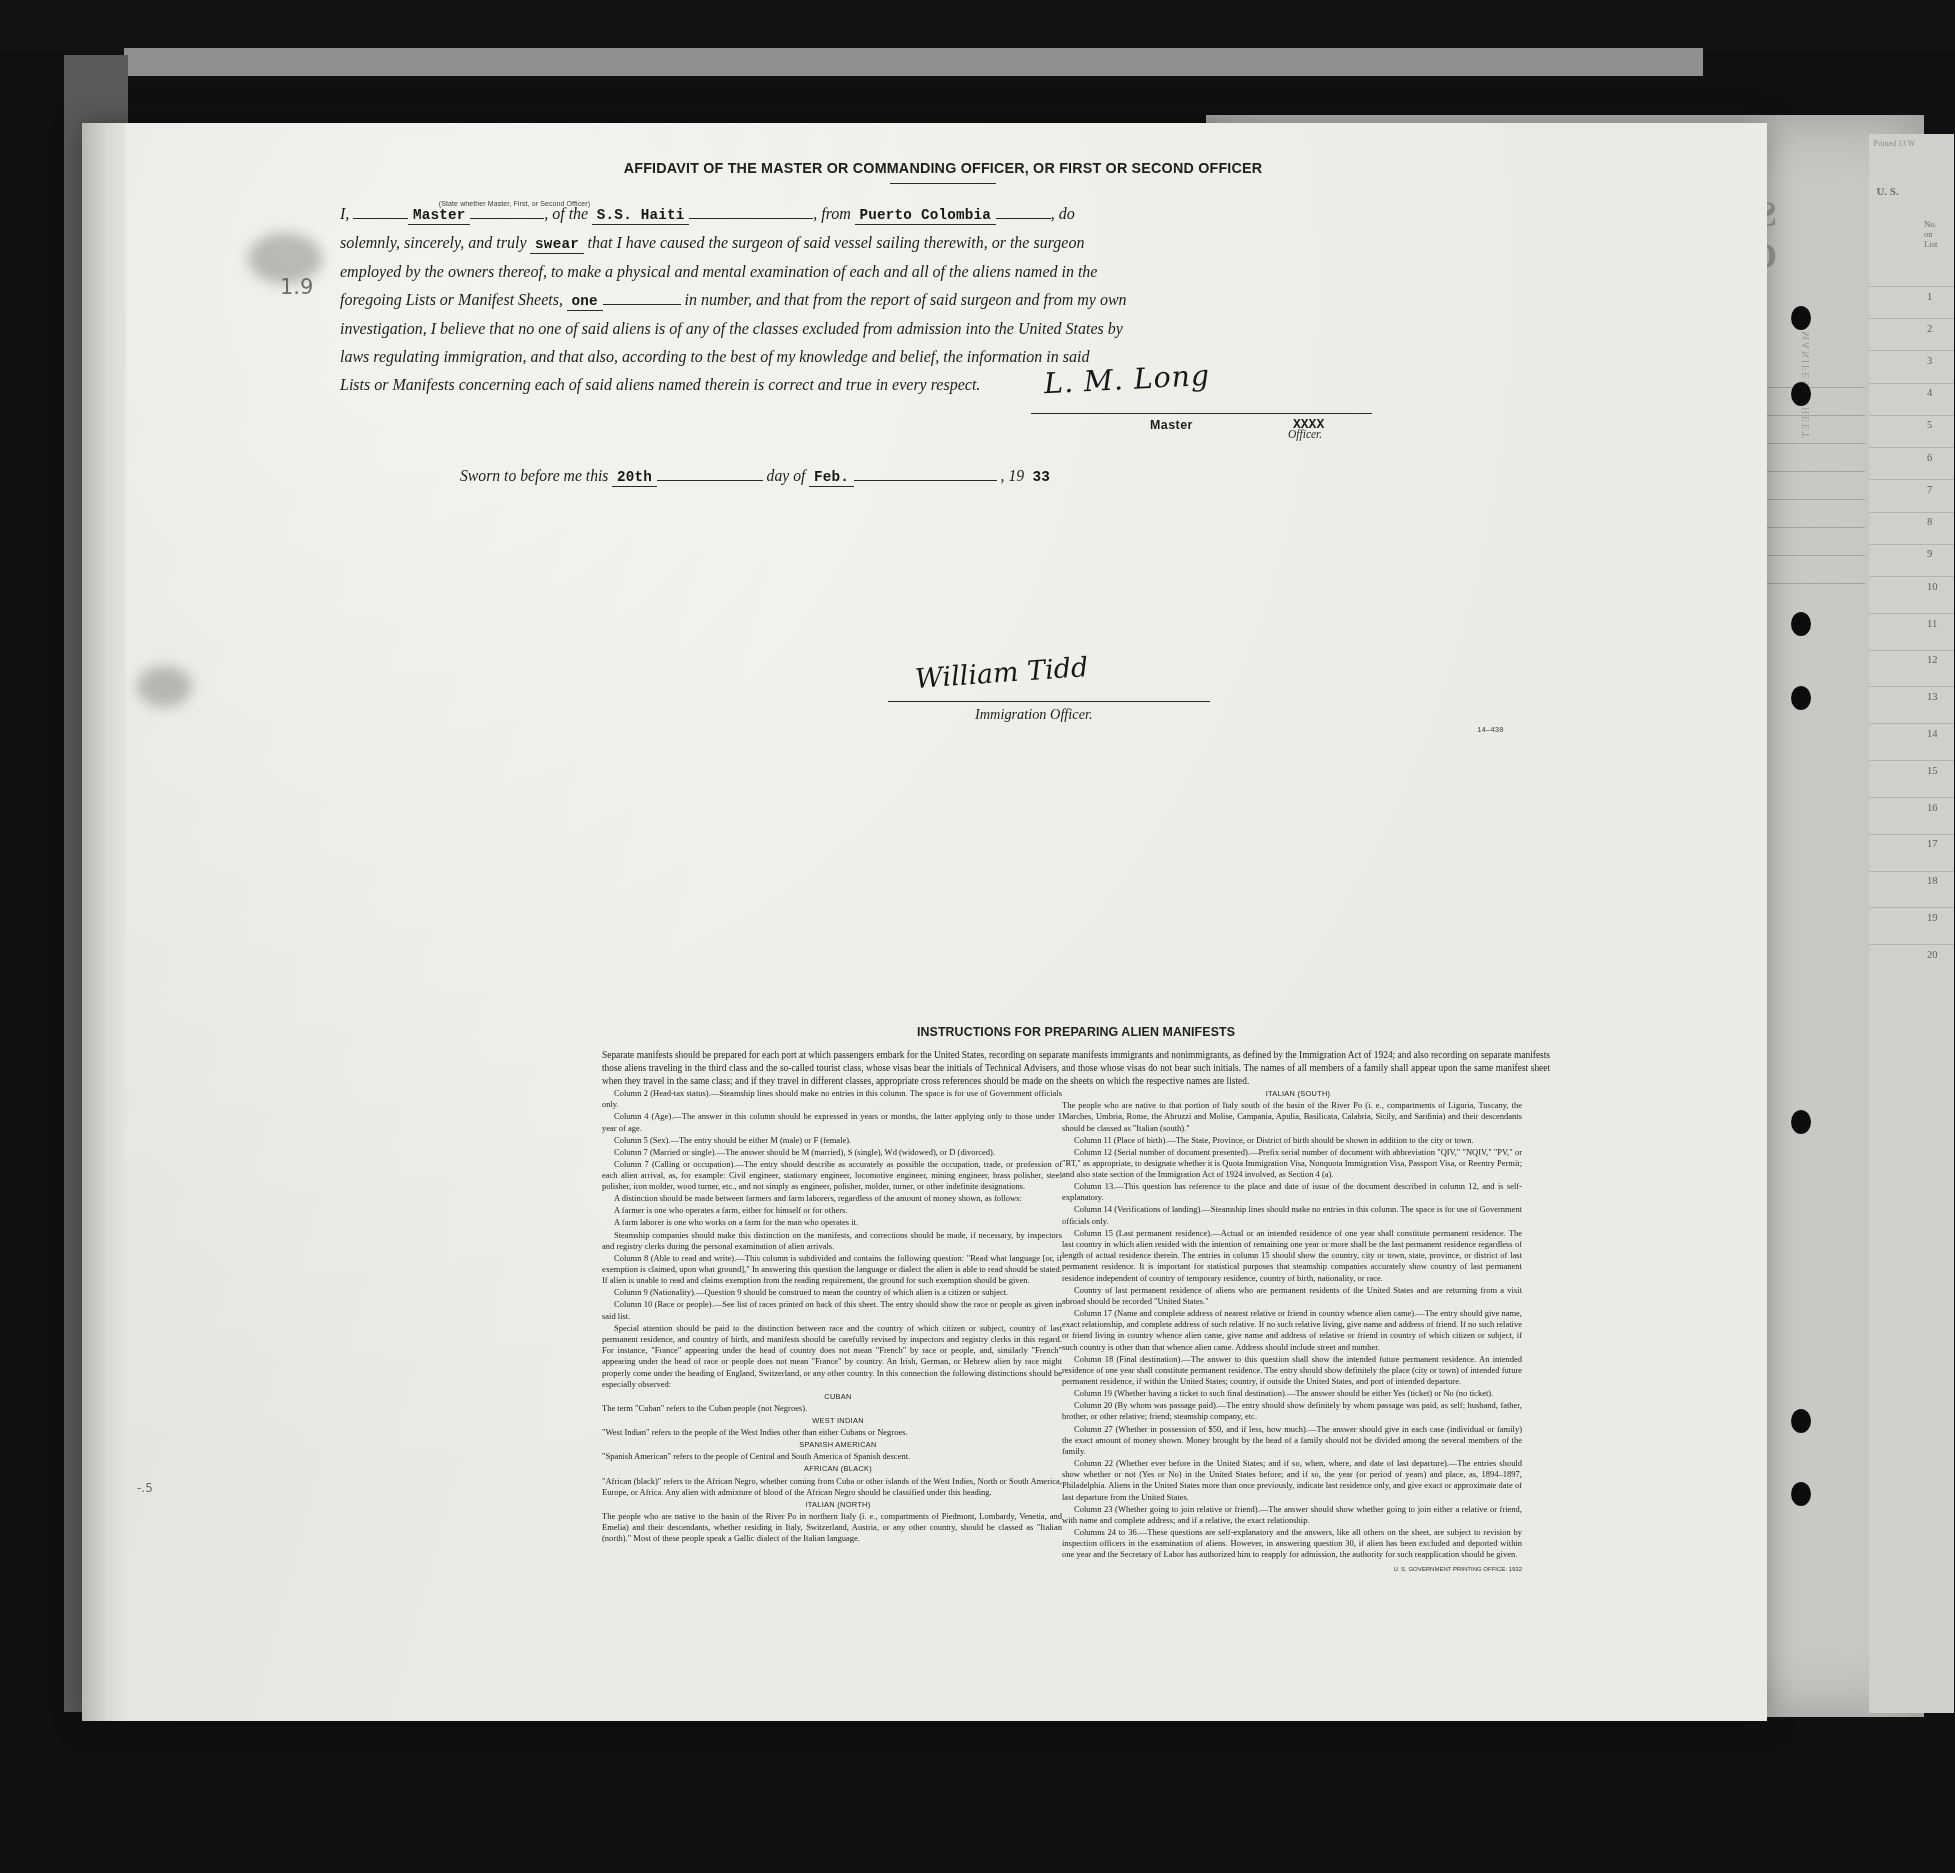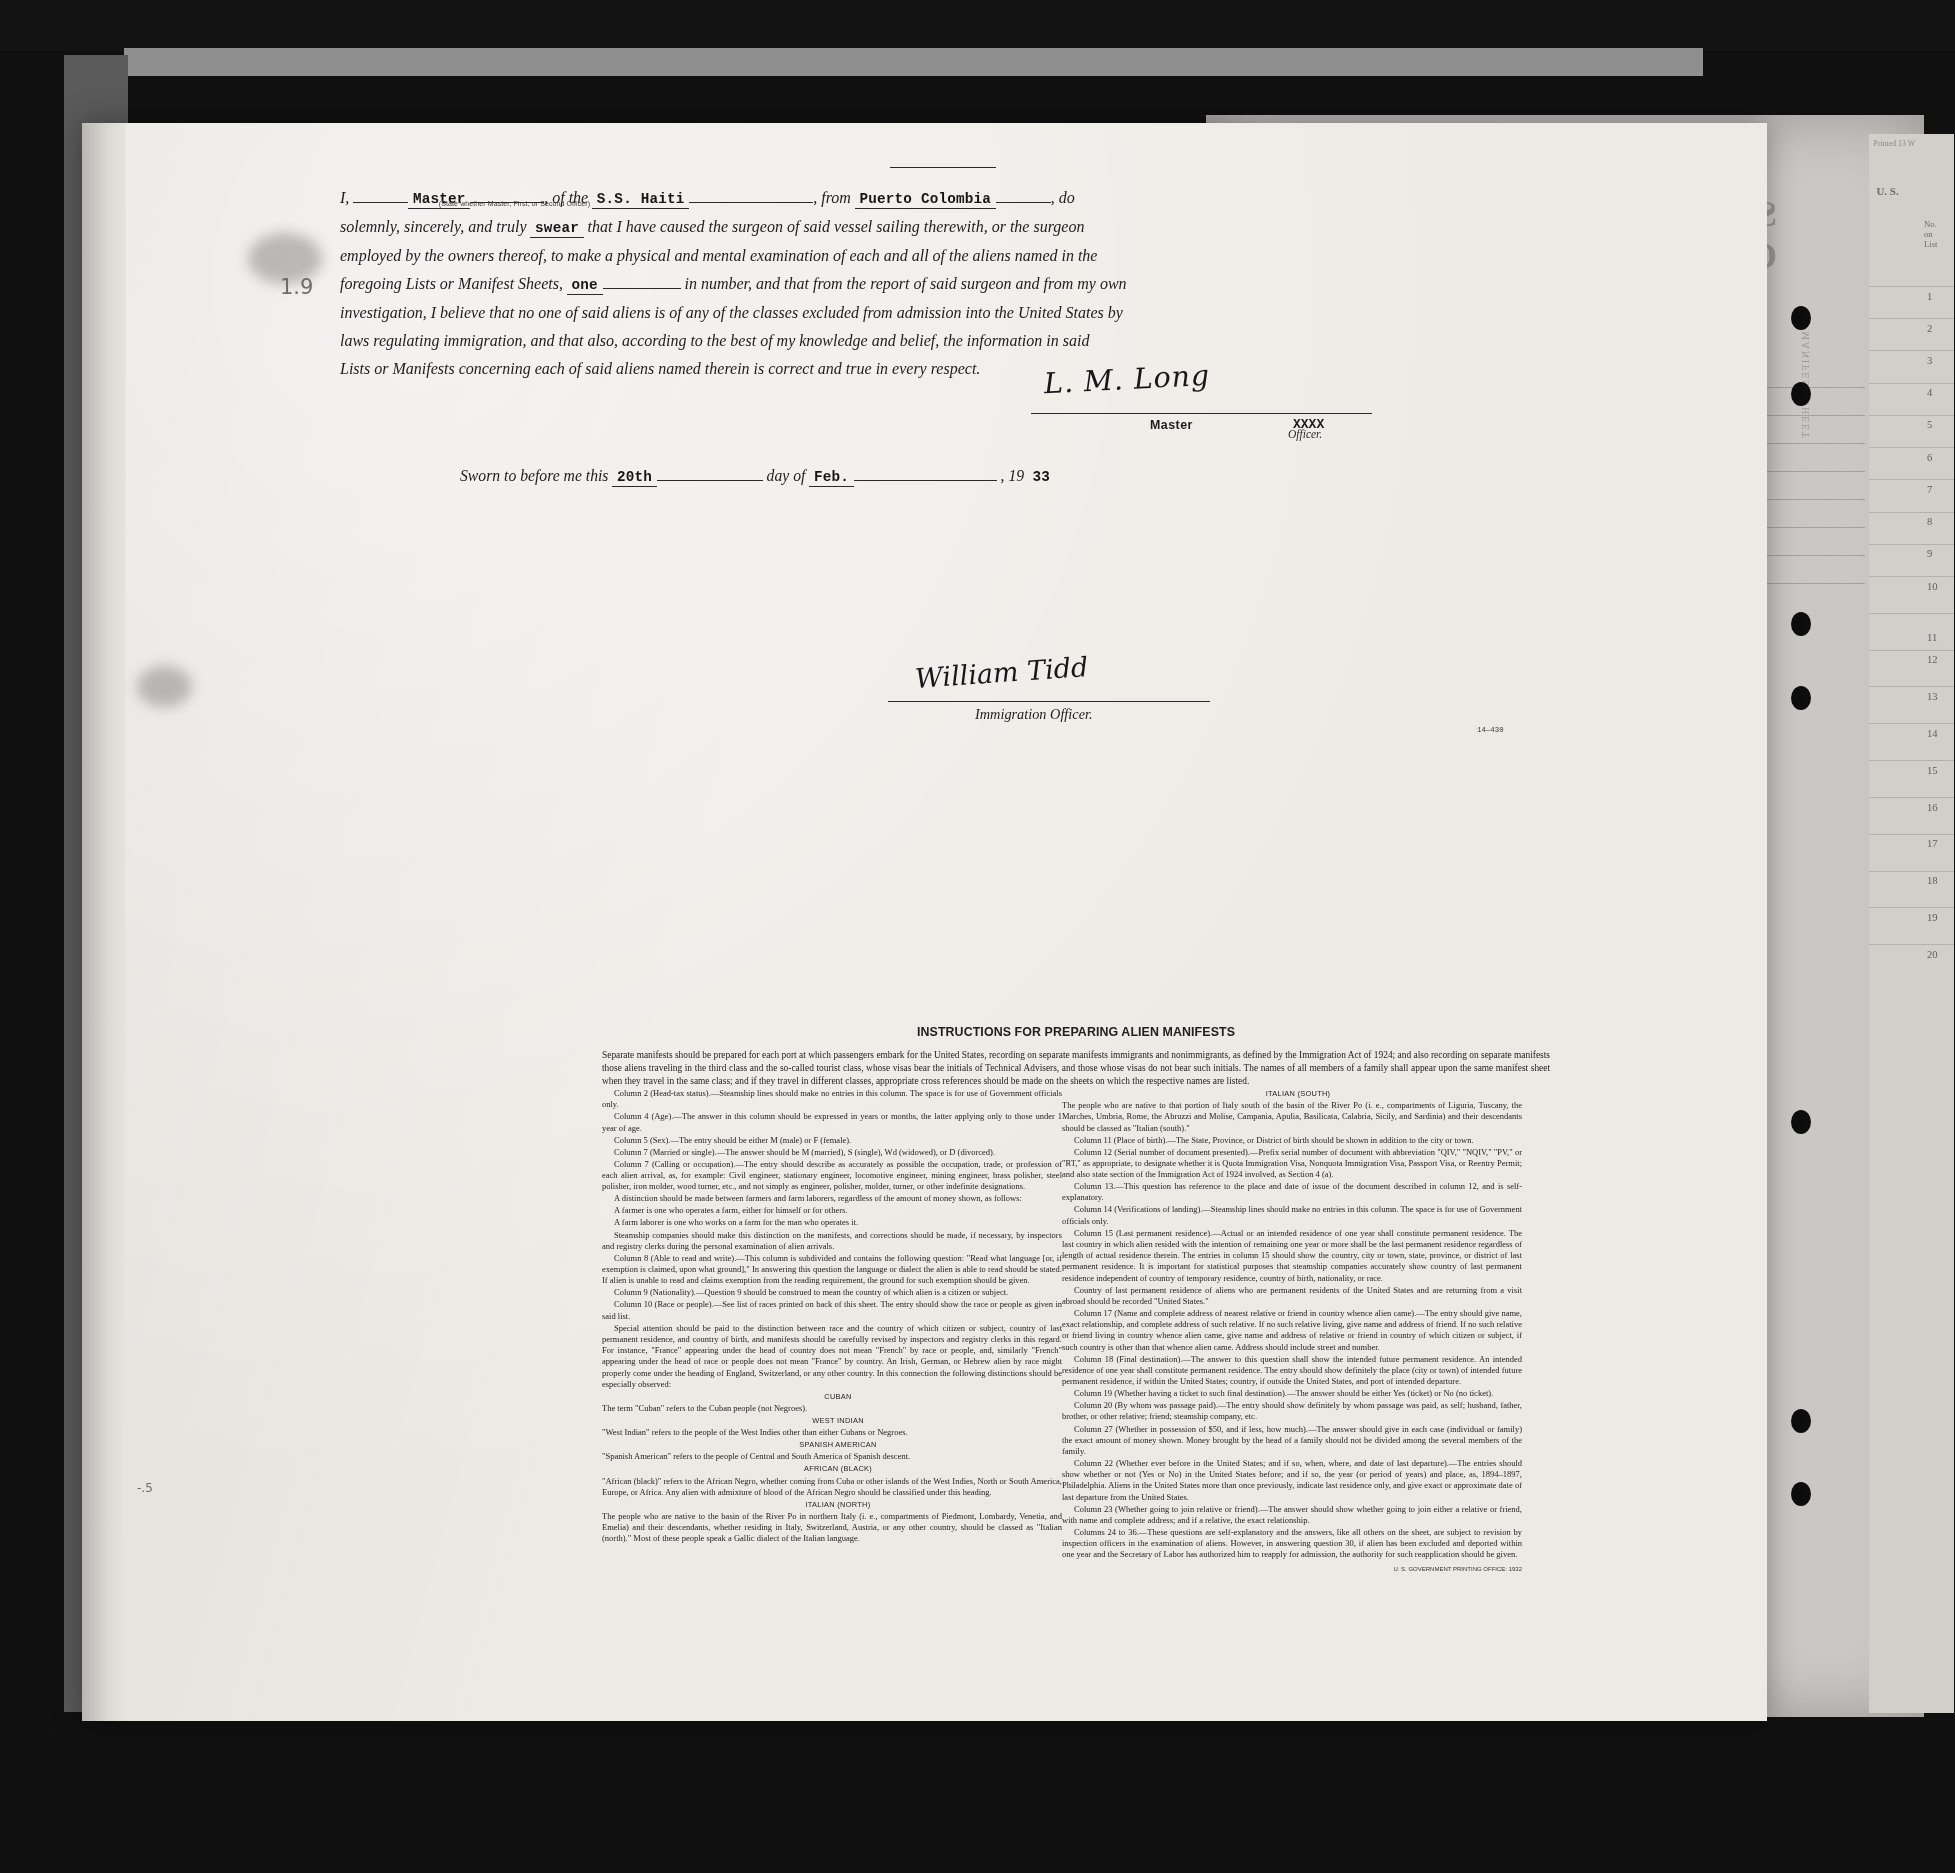--- a/index.html
+++ b/index.html
@@ -374,21 +374,21 @@
     <div class="rc-num" style="top:318px">6</div>
     <div class="rc-line" style="top:345px"></div>
     <div class="rc-num" style="top:350px">7</div>
     <div class="rc-line" style="top:378px"></div>
     <div class="rc-num" style="top:382px">8</div>
     <div class="rc-line" style="top:410px"></div>
     <div class="rc-num" style="top:414px">9</div>
     <div class="rc-line" style="top:442px"></div>
     <div class="rc-num" style="top:447px">10</div>
     <div class="rc-line" style="top:479px"></div>
-    <div class="rc-num" style="top:498px">11</div>
+    <div class="rc-num" style="top:484px">11</div>
     <div class="rc-line" style="top:516px"></div>
     <div class="rc-num" style="top:520px">12</div>
     <div class="rc-line" style="top:552px"></div>
     <div class="rc-num" style="top:557px">13</div>
     <div class="rc-line" style="top:589px"></div>
     <div class="rc-num" style="top:594px">14</div>
     <div class="rc-line" style="top:626px"></div>
     <div class="rc-num" style="top:631px">15</div>
     <div class="rc-line" style="top:663px"></div>
     <div class="rc-num" style="top:668px">16</div>
@@ -412,20 +412,21 @@
 
   <div id="page">
     <div class="paper-tear-left"></div>
 
     <div class="smudge" style="left:166px; top:110px; width:74px; height:51px;"></div>
     <div class="smudge" style="left:55px; top:543px; width:55px; height:41px;"></div>
     <div class="pencil" style="left:198px; top:152px; font-size:21px;">1.9</div>
     <div class="pencil" style="left:55px; top:1358px; font-size:12px;">-.5</div>
 
     <div id="affidavit">
+      <div class="aff-title">AFFIDAVIT OF THE MASTER OR COMMANDING OFFICER, OR FIRST OR SECOND OFFICER</div>
       <div class="aff-rule"></div>
 
       <div class="aff-body">
         <span>I,</span>
         <span class="blank" style="width:55px"></span><span class="fillin">Master</span><span class="blank" style="width:74px"></span><span>, of the</span>
         <span class="fillin">S.S. Haiti</span><span class="blank" style="width:124px"></span><span>, from</span>
         <span class="fillin">Puerto Colombia</span><span class="blank" style="width:55px"></span><span>, do</span>
         <span class="tiny-note" style="width:193px; position:absolute; left:78px; top:33px;">(State whether Master, First, or Second Officer)</span>
         <br>
         <span>solemnly, sincerely, and truly</span>

